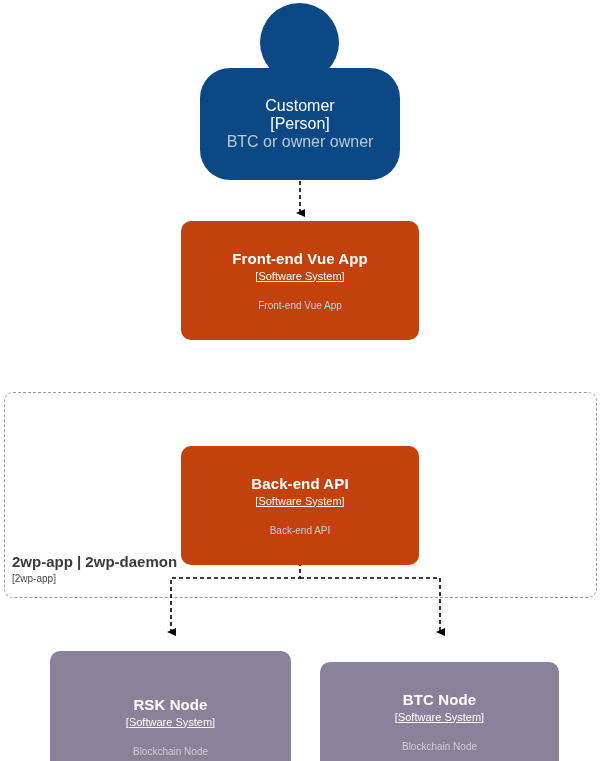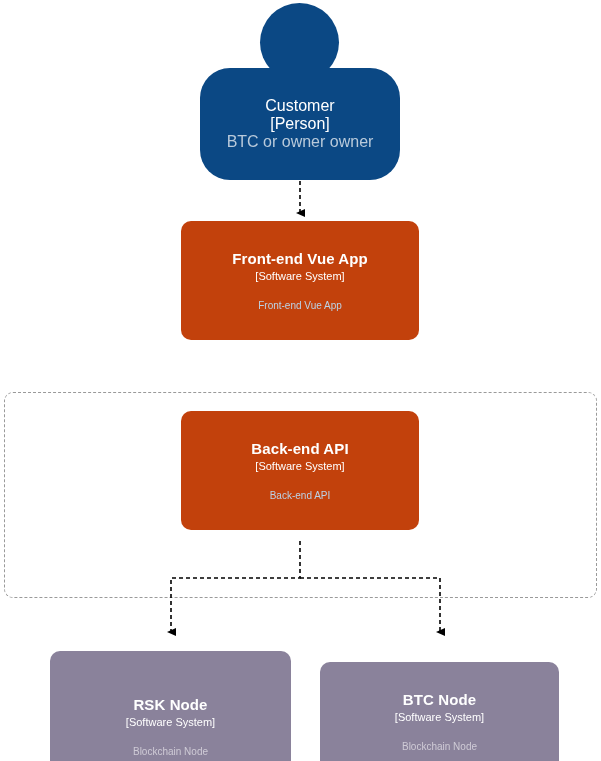--- a/index.html
+++ b/index.html
@@ -37,20 +37,21 @@
   .node .title {
     font-weight: bold;
     font-size: 15px;
     line-height: 19px;
     letter-spacing: 0.1px;
   }
   .node .subtitle {
     font-size: 11px;
     line-height: 15px;
     margin-top: 1px;
+    text-decoration: underline;
   }
   .node .desc {
     font-size: 10px;
     line-height: 14px;
     margin-top: 15px;
   }
 
   
   #person-customer {
     position: absolute;
@@ -107,21 +108,21 @@
   .system-grey .desc { color: #cfcbd6; }
 
   #sys-frontend {
     left: 181px;
     top: 221px;
     width: 238px;
     height: 119px;
   }
   #sys-backend {
     left: 181px;
-    top: 411px;
+    top: 446px;
     width: 238px;
     height: 119px;
   }
   #sys-rsk {
     left: 50px;
     top: 641px;
     width: 241px;
     height: 151px;
     margin-top: 10px;
   }
@@ -176,20 +177,24 @@
     pointer-events: none;
   }
 </style>
 </head>
 <body>
 
 <div id="canvas">
 
   <div id="boundary-2wp"></div>
 
+  <div id="boundary-label">
+    <div class="b-title">2wp-app | 2wp-daemon</div>
+    <div class="b-sub">[2wp-app]</div>
+  </div>
 
   <svg id="connectors" viewBox="0 0 601 761" width="601" height="761" xmlns="http://www.w3.org/2000/svg">
     <defs>
       <marker id="arrowhead" markerWidth="10" markerHeight="10" refX="4" refY="5" orient="auto" markerUnits="userSpaceOnUse">
         <path d="M 0 0 L 8 0 L 4 9 Z" fill="#000000"></path>
       </marker>
     </defs>
 
     <g>
       <path d="M 300 181 L 300 213" stroke="#000000" stroke-width="1.6" fill="none" stroke-dasharray="4,3" marker-end="url(#arrowhead)"></path>

